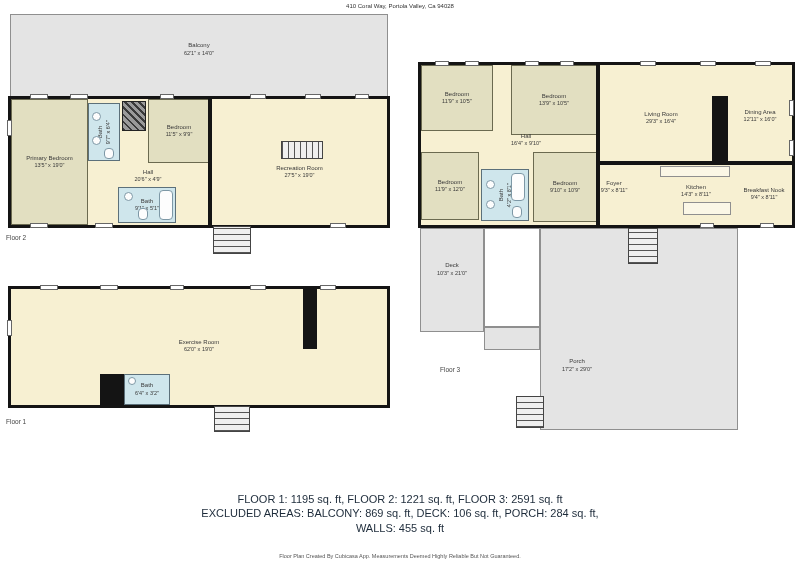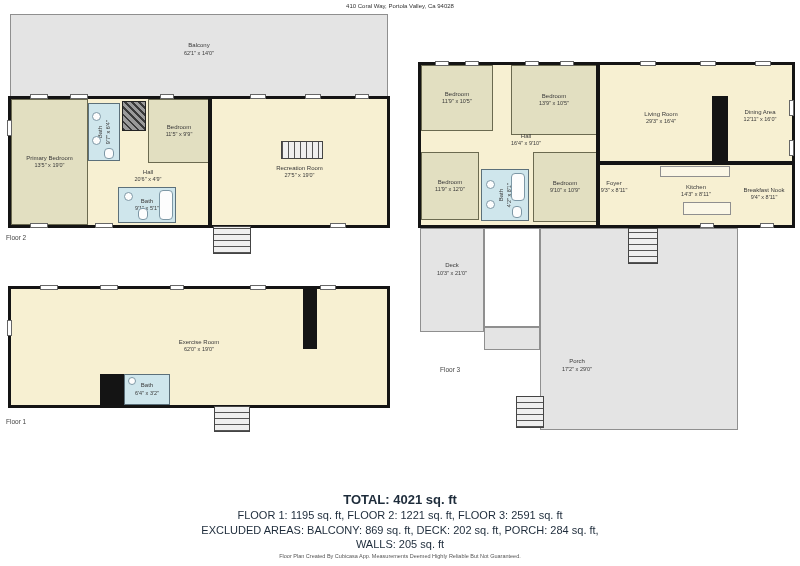--- a/index.html
+++ b/index.html
@@ -217,22 +217,21 @@
   <div class="win" style="left:700px;top:61px;width:16px;height:5px;"></div>
   <div class="win" style="left:755px;top:61px;width:16px;height:5px;"></div>
   <div class="win" style="left:700px;top:223px;width:14px;height:5px;"></div>
   <div class="win" style="left:760px;top:223px;width:14px;height:5px;"></div>
   <div class="win" style="left:789px;top:100px;width:5px;height:16px;"></div>
   <div class="win" style="left:789px;top:140px;width:5px;height:16px;"></div>
   <div class="win" style="left:7px;top:120px;width:5px;height:16px;"></div>
   <div class="win" style="left:7px;top:320px;width:5px;height:16px;"></div>
 
   <div class="summary">
-    <div class="sum-total">TOTAL: 4021 sq. ft</div>
     <div class="sum-line">FLOOR 1: 1195 sq. ft, FLOOR 2: 1221 sq. ft, FLOOR 3: 2591 sq. ft</div>
-    <div class="sum-line">EXCLUDED AREAS: BALCONY: 869 sq. ft, DECK: 202 sq. ft, PORCH: 284 sq. ft,</div>
-    <div class="sum-line">WALLS: 205 sq. ft</div>
+    <div class="sum-line">EXCLUDED AREAS: BALCONY: 869 sq. ft, DECK: 106 sq. ft, PORCH: 284 sq. ft,</div>
+    <div class="sum-line">WALLS: 455 sq. ft</div>
   </div>
 
 
   <div class="credit">Floor Plan Created By Cubicasa App. Measurements Deemed Highly Reliable But Not Guaranteed.</div>
 
 </div>
 
 </body></html>

